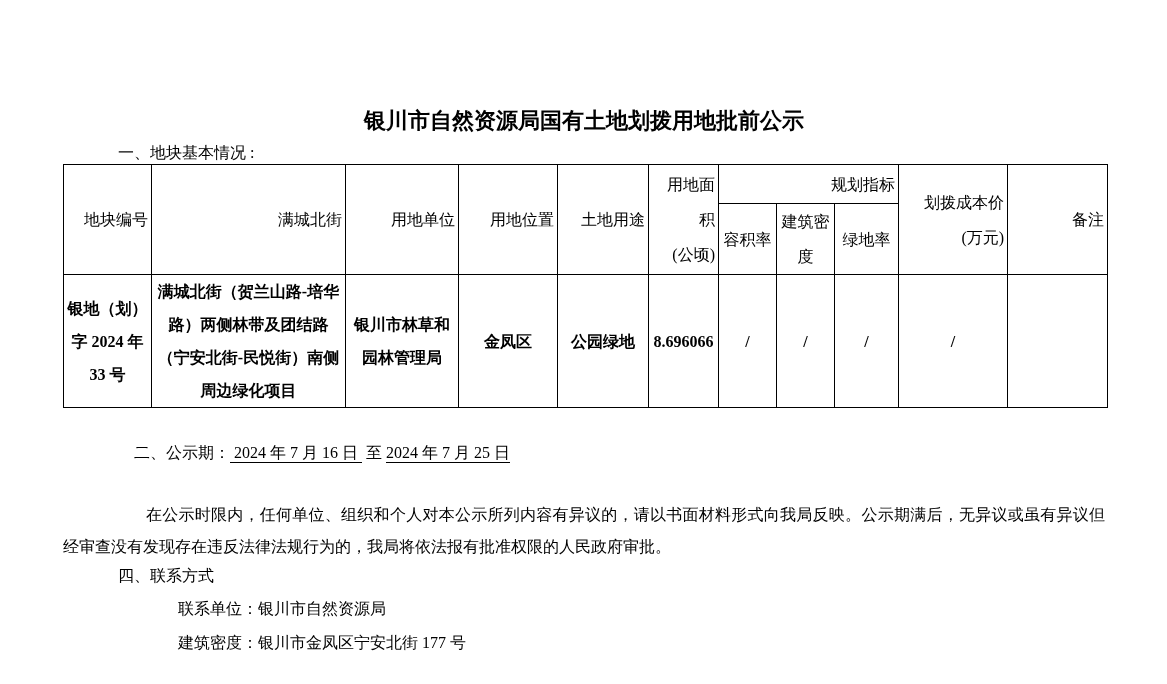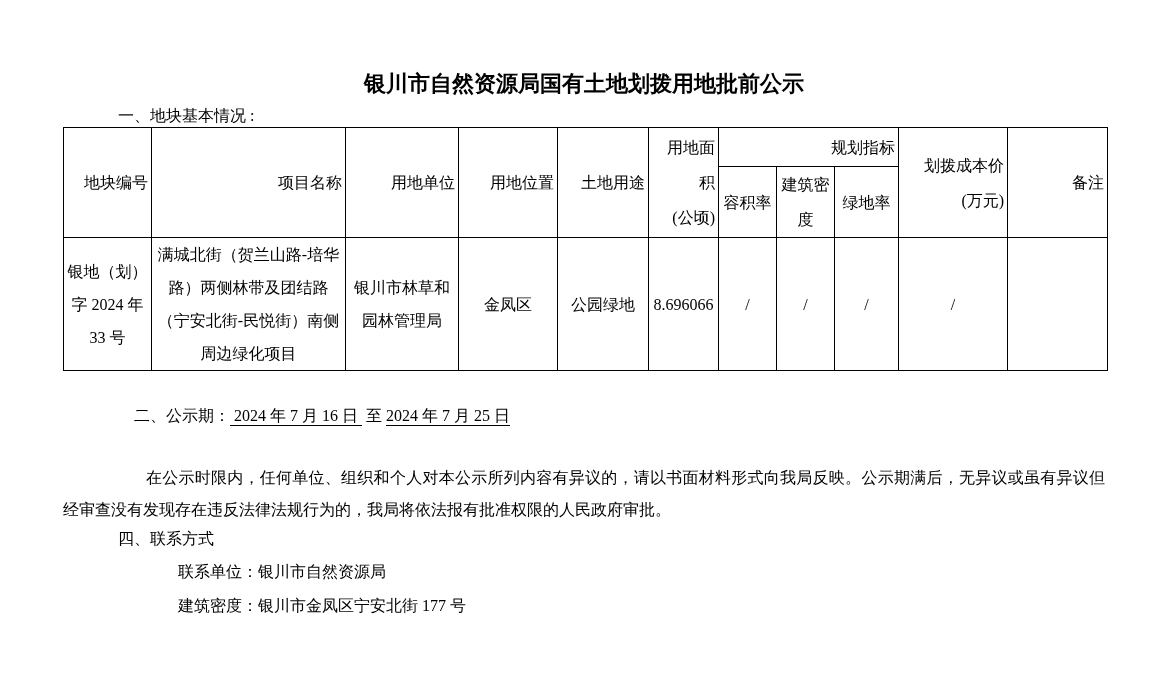--- a/index.html
+++ b/index.html
@@ -1,34 +1,34 @@
 <!DOCTYPE html>
 <html lang="zh"><head>
 <meta charset="utf-8">
 <style>
   html,body{margin:0;padding:0;}
   body{
     width:1167px;height:684px;background:#ffffff;color:#000000;
     font-family:"Liberation Serif","DejaVu Serif",serif;
     font-size:16px;overflow:hidden;
   }
-  .page{padding:72px 62px 0 63px;}
+  .page{padding:109px 62px 0 63px;}
   .title{font-size:22px;font-weight:bold;text-align:center;margin:0;line-height:24px;}
   .sec-line{margin:12px 0 0 55px;line-height:22px;white-space:pre-wrap;}
   .sec-line.s1{margin-top:9px;}
   .sec-line.s3{margin-top:8px;}
   .sec-line.s4{margin-top:2px;}
   table.plot{border-collapse:collapse;table-layout:fixed;width:1044px;margin-top:0;}
   table.plot td{
     border:1px solid #000;text-align:center;vertical-align:middle;
     padding:0 3px;line-height:35px;overflow:hidden;
   }
   tr.hr1 td{height:38px;text-align:right;}
   tr.hr2 td{height:66px;}
-  tr.datarow td{height:128px;line-height:33px;}
+  tr.datarow td{height:128px;line-height:33px;font-weight:bold;}
   td.narrow{padding:0 6px;}
   td.areacol{padding:0 1px;}
   td.plotno{padding:0 2px;}
   td.project{padding:0 1px;}
   .break-all{word-break:break-all;}
   .blk{display:block;line-height:35px;}
   .ul{text-decoration:underline;text-underline-offset:4px;}
   .para{margin:13px 0 0 0;width:1042px;text-indent:83px;text-align:justify;line-height:32px;}
   .contact{margin-top:11px;}
   .c-line{margin:0 0 12px 115px;line-height:22px;display:flex;justify-content:space-between;}
@@ -54,21 +54,21 @@
         <col style="width:70px">
       <col style="width:58px">
         <col style="width:58px">
         <col style="width:64px">
       <col style="width:109px">
         <col style="width:100px">
     </colgroup>
     <tbody>
       <tr class="hr1">
         <td rowspan="2" class="plotno">地块编号</td>
-        <td rowspan="2" class="project">项目名称</td>
+        <td rowspan="2" class="project">满城北街</td>
         <td rowspan="2">用地单位</td>
         <td rowspan="2">用地位置</td>
         <td rowspan="2">土地用途</td>
         <td rowspan="2" class="areacol">
           <span class="blk">用地面积</span>
           <span class="blk">(公顷)</span>
         </td>
         <td colspan="3">规划指标</td>
         <td rowspan="2">
           <span class="blk">划拨成本价</span>

